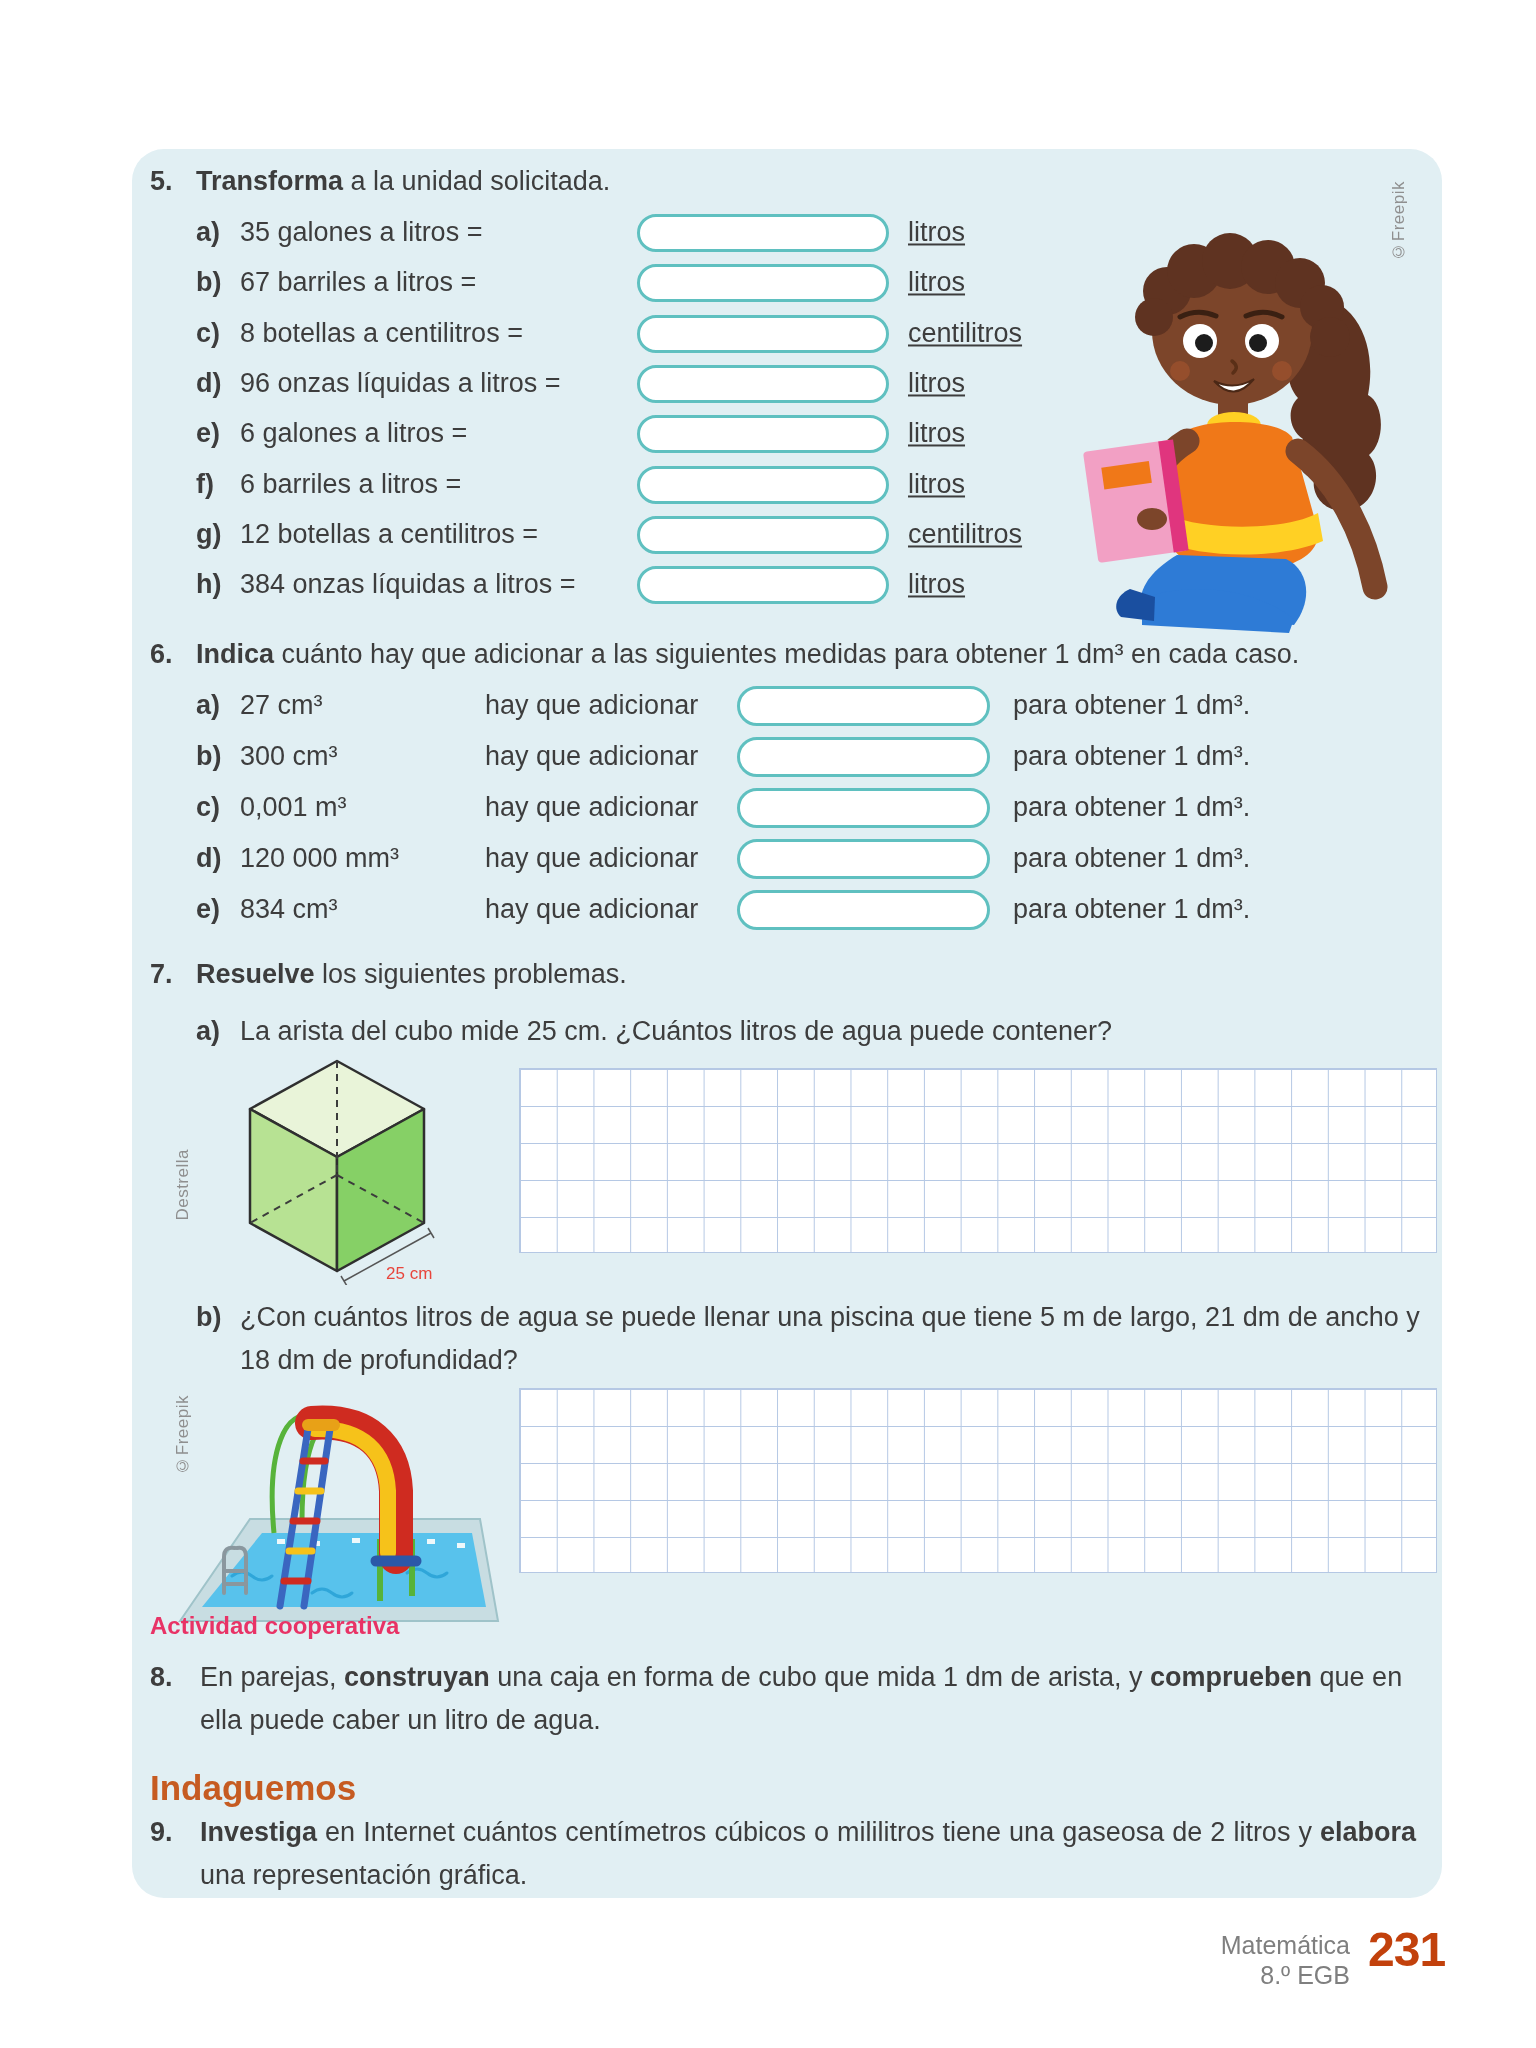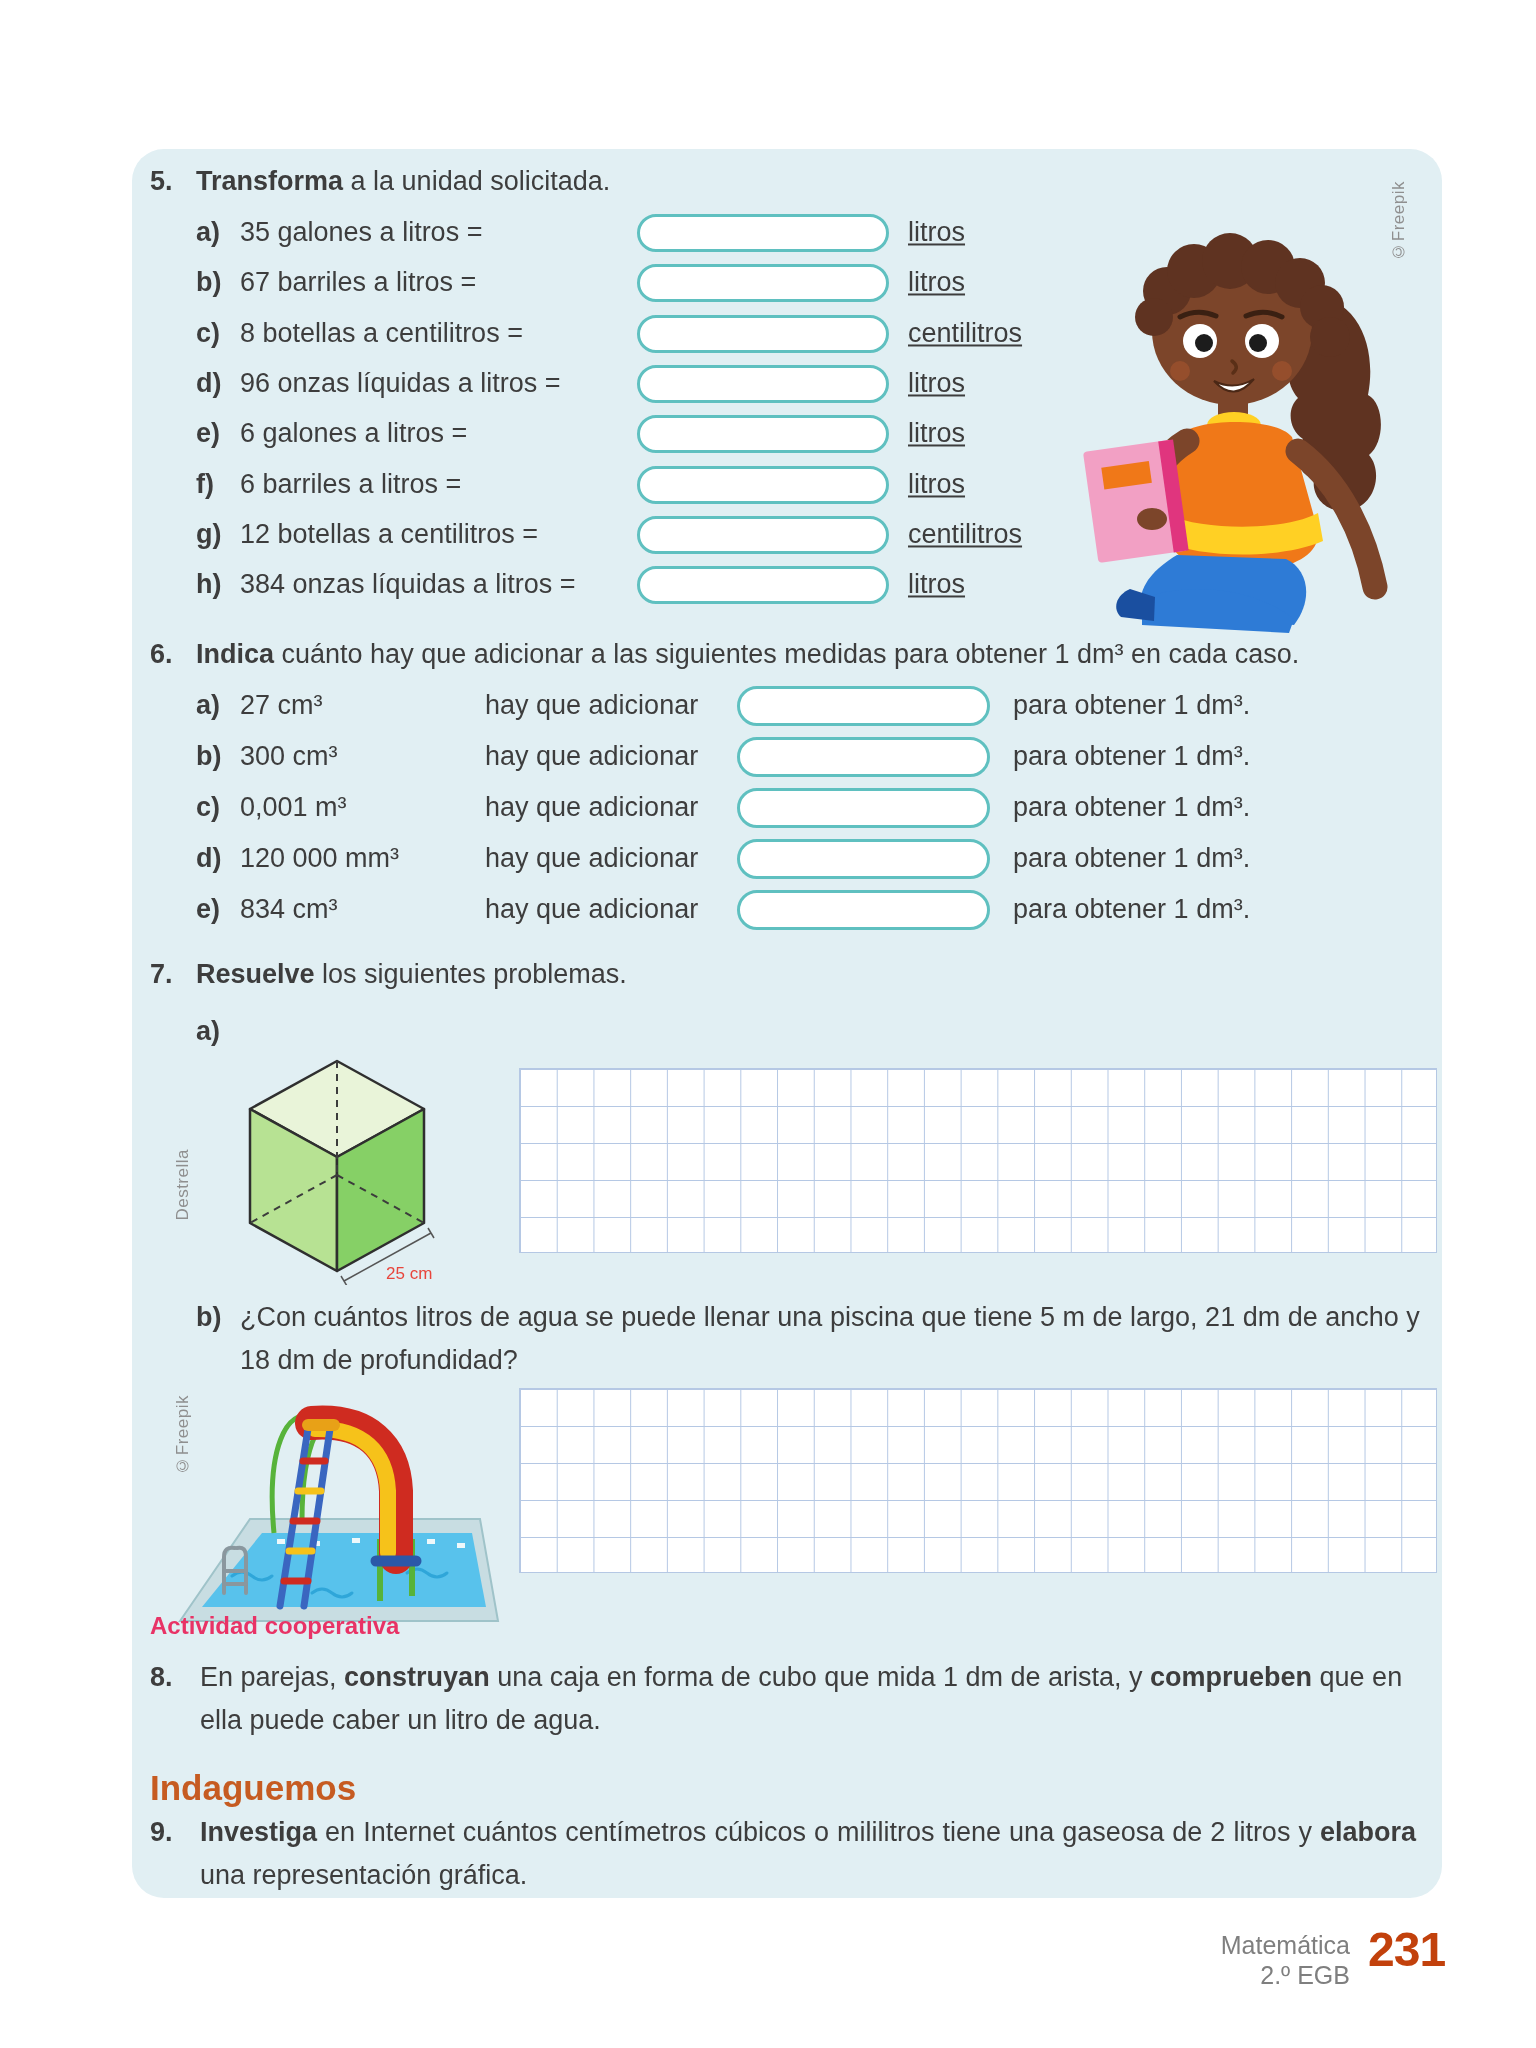--- a/index.html
+++ b/index.html
@@ -197,20 +197,21 @@
     <span class="post">para obtener 1 dm³.</span>
   </div>
 
   <div class="sec-title" style="top:808px;">
     <span class="sec-num">7.</span>
     <span class="sec-text"><span class="b">Resuelve</span><span> los siguientes problemas.</span></span>
   </div>
 
   <div class="row" style="top:863px;">
     <span class="lbl">a)</span>
+    <span class="txt">La arista del cubo mide 25 cm. ¿Cuántos litros de agua puede contener?</span>
   </div>
 
   <svg class="abs" style="left:110px;top:908px;" width="210" height="228" viewBox="0 0 210 228">
     <g stroke="#2f2f2f" stroke-width="2.5" stroke-linejoin="round">
       <path d="M95,4 L182,52 L95,100 L8,52 Z" fill="#e9f4d9"></path>
       <path d="M8,52 L95,100 L95,214 L8,166 Z" fill="#b7e293"></path>
       <path d="M95,100 L182,52 L182,166 L95,214 Z" fill="#86d066"></path>
     </g>
     <g stroke="#3c3c3c" stroke-width="2" stroke-dasharray="7 6" fill="none">
       <path d="M95,4 L95,118"></path>
@@ -290,15 +291,15 @@
 
   <div class="para" style="top:1662px;left:0;width:100%;">
     <span class="abs b" style="left:18px;">9.</span>
     <div class="abs" style="left:68px;width:1216px;text-align:justify;"><span class="b">Investiga</span><span> en Internet cuántos centímetros cúbicos o mililitros tiene una gaseosa de 2 litros y </span><span class="b">elabora</span><span> una representación gráfica.</span></div>
   </div>
 
 </div>
 
 <div class="footer-course">
   <div>Matemática</div>
-  <div>2.º EGB</div>
+  <div>8.º EGB</div>
 </div>
 <div class="footer-page">231</div>
 
 </body></html>

